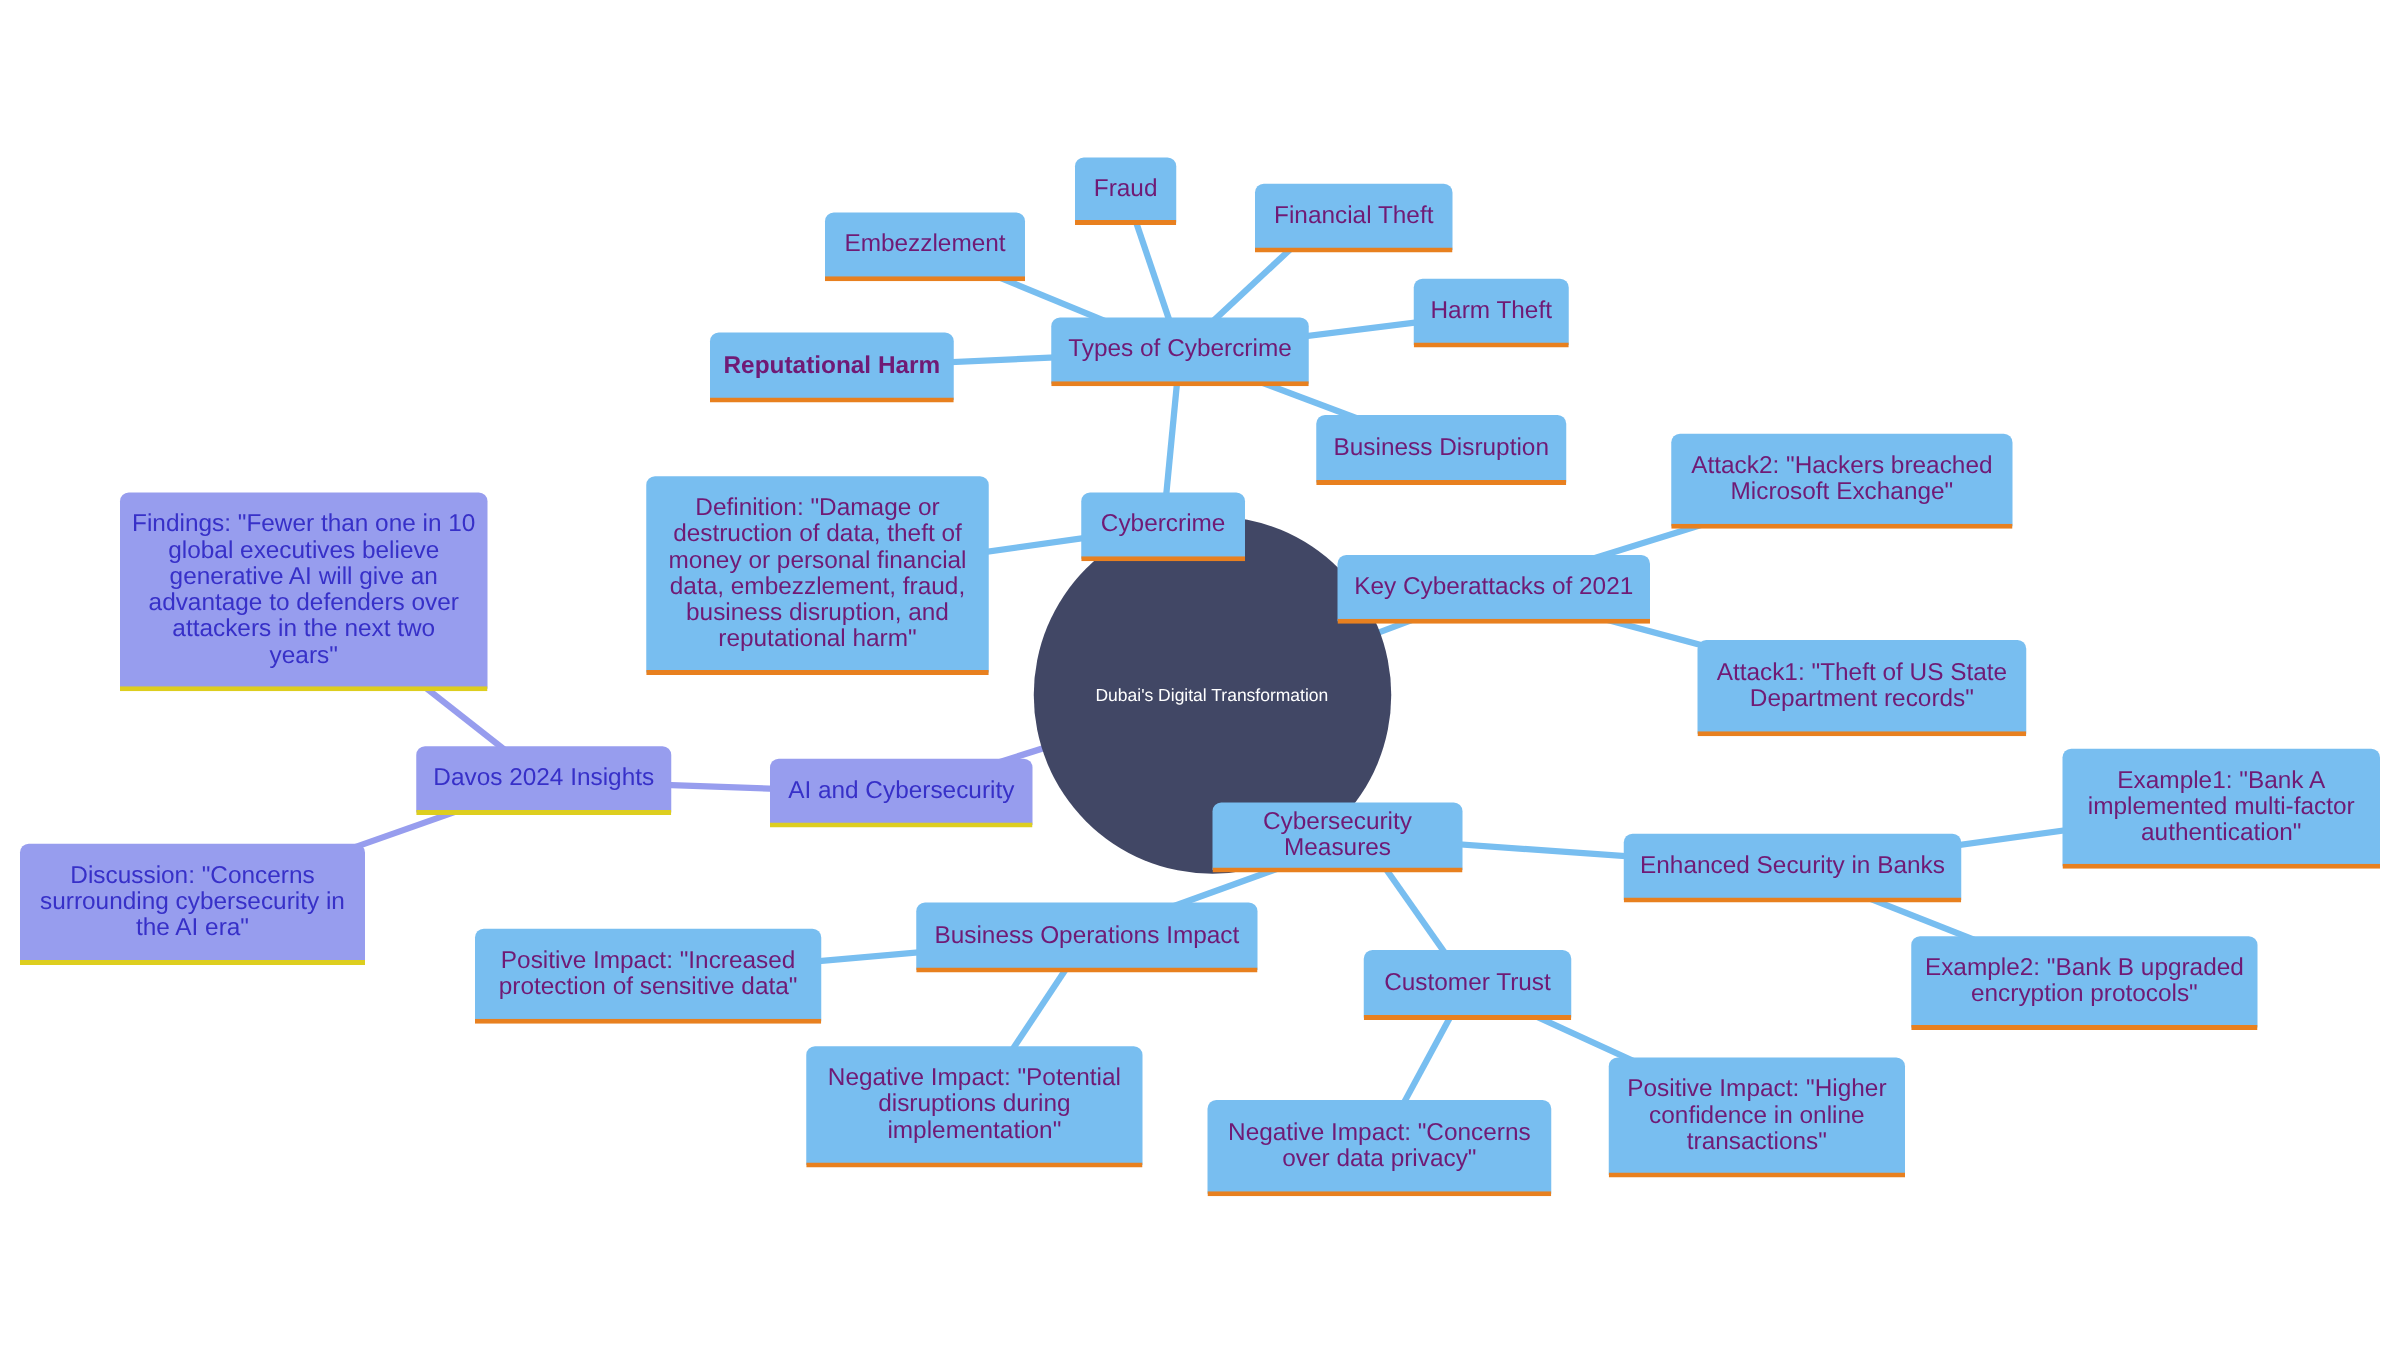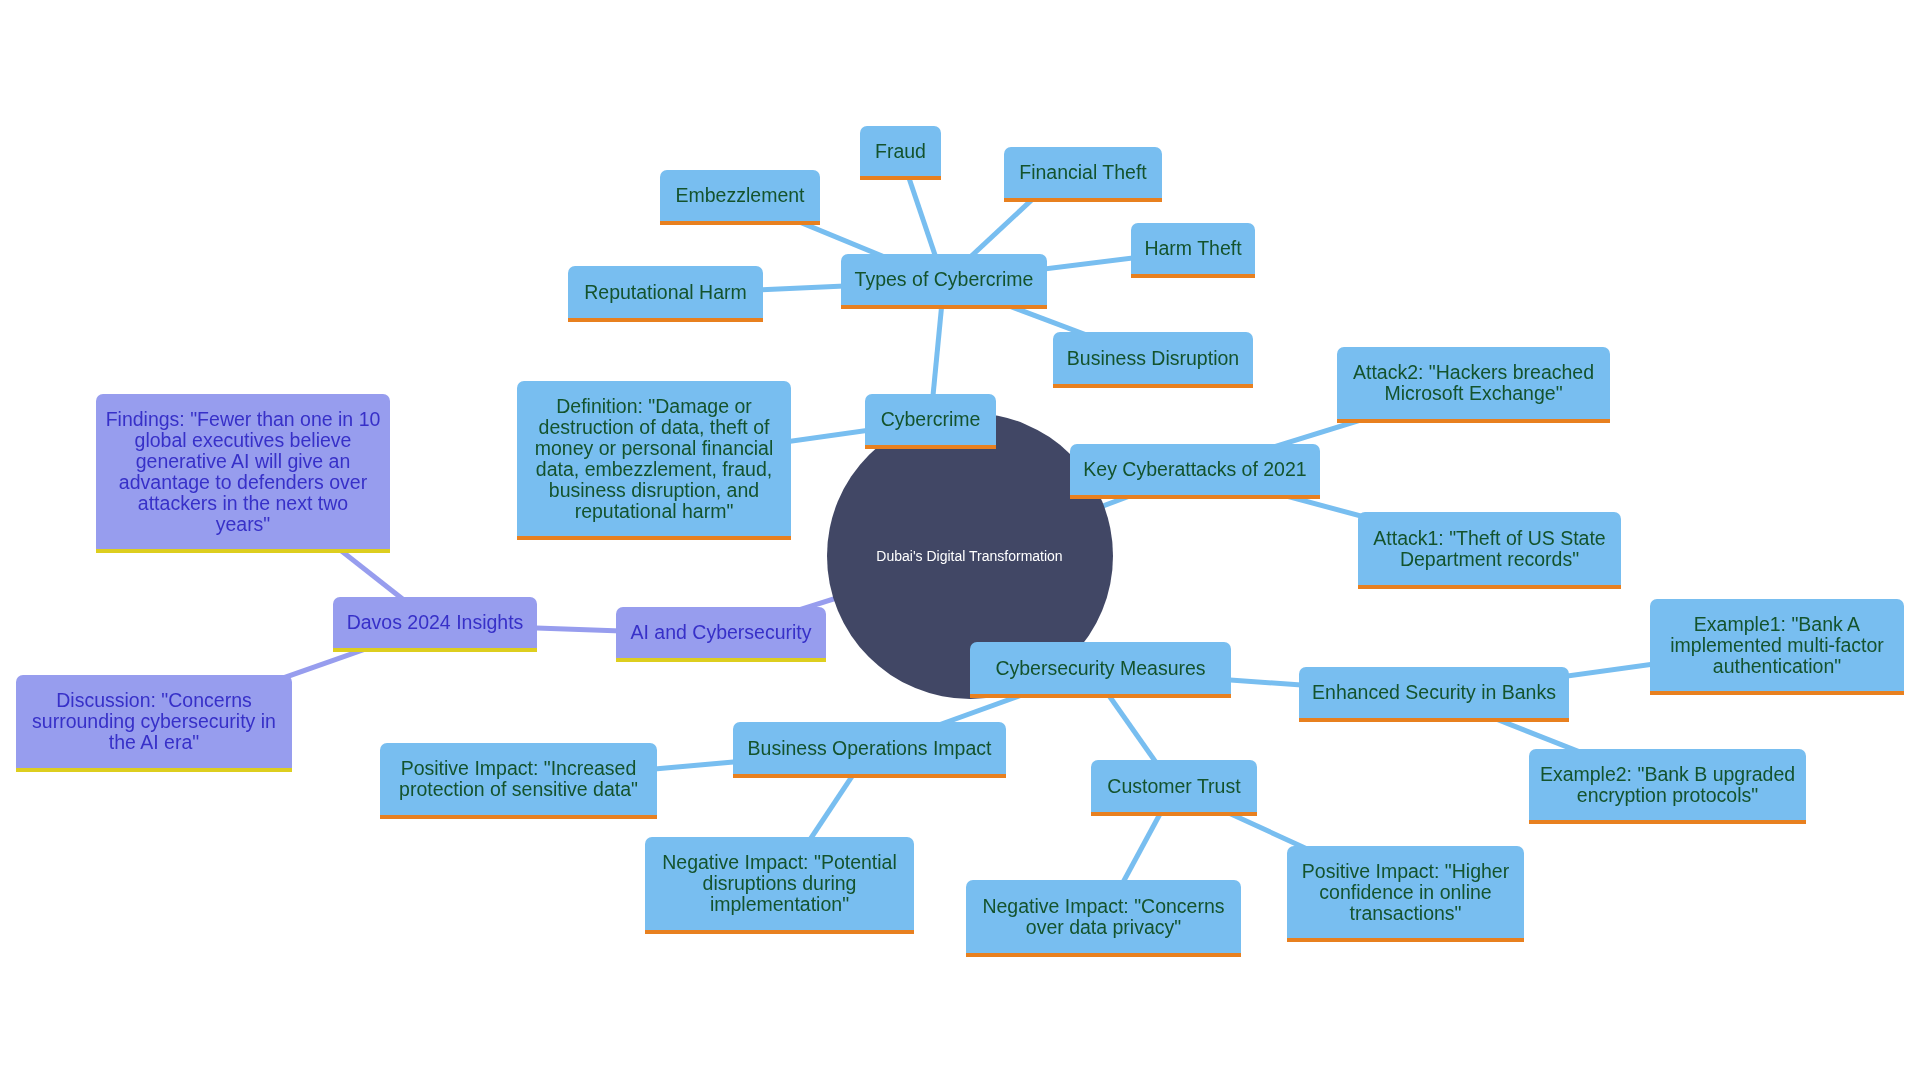--- a/index.html
+++ b/index.html
@@ -5,21 +5,21 @@
 <style>
 html,body{margin:0;padding:0;background:#ffffff;}
 body{width:1920px;height:1080px;overflow:hidden;background:#ffffff;
      font-family:"Liberation Sans",sans-serif;}
 #canvas{position:relative;width:1920px;height:1080px;background:#ffffff;}
 #links{position:absolute;left:0;top:0;width:1920px;height:1080px;z-index:1;}
 .node{position:absolute;z-index:2;box-sizing:border-box;border-radius:7px 7px 0 0;
       display:flex;align-items:center;justify-content:center;}
 .node .txt{display:block;width:100%;text-align:center;font-size:19.5px;line-height:21px;
            white-space:pre-line;}
-.node.blue{background:#78BEF0;border-bottom:4px solid #E8801F;color:#14532d;}
+.node.blue{background:#78BEF0;border-bottom:4px solid #E8801F;color:#701a75;}
 .node.purple{background:#979DEE;border-bottom:4px solid #DDCE1F;color:#3730C8;}
 .root-node{position:absolute;z-index:2;border-radius:50%;background:#414765;
       color:#FFFFFF;display:flex;align-items:center;justify-content:center;}
 .root-node .txt{display:block;width:100%;text-align:center;font-size:14px;line-height:22px;white-space:pre-line;}
 </style>
 </head>
 <body>
 
 <div id="canvas">
   <svg id="links" width="1920" height="1080" viewBox="0 0 1920 1080">
@@ -55,21 +55,21 @@
     </div>
   <div class="node blue" style="left:860px;top:126px;width:81px;height:54px;">
       <span class="txt" title="Fraud">Fraud</span>
     </div>
   <div class="node blue" style="left:980px;top:147px;width:158px;height:55px;margin-left:24px;">
       <span class="txt" title="Financial Theft">Financial Theft</span>
     </div>
   <div class="node blue" style="left:660px;top:170px;width:160px;height:55px;">
       <span class="txt" title="Embezzlement">Embezzlement</span>
     </div>
-  <div class="node blue" style="left:568px;top:266px;width:195px;height:56px;">
+  <div class="node blue" style="left:568px;top:266px;width:195px;height:56px;font-weight:bold;">
       <span class="txt" title="Reputational Harm">Reputational Harm</span>
     </div>
   <div class="node blue" style="left:1131px;top:223px;width:124px;height:55px;">
       <span class="txt" title="Data Theft">Harm Theft</span>
     </div>
   <div class="node blue" style="left:841px;top:254px;width:206px;height:55px;">
       <span class="txt" title="Types of Cybercrime">Types of Cybercrime</span>
     </div>
   <div class="node blue" style="left:1053px;top:332px;width:200px;height:56px;">
       <span class="txt" title="Business Disruption">Business Disruption</span>
@@ -108,21 +108,21 @@
       <span class="txt" title="Davos 2024 Insights">Davos 2024 Insights</span>
     </div>
   <div class="node blue" style="left:1650px;top:599px;width:254px;height:96px;">
       <span class="txt" title="Example1: &quot;Bank A implemented multi-factor authentication&quot;">Example1: "Bank A
 implemented multi-factor
 authentication"</span>
     </div>
   <div class="node purple" style="left:616px;top:607px;width:210px;height:55px;">
       <span class="txt" title="AI and Cybersecurity">AI and Cybersecurity</span>
     </div>
-  <div class="node blue" style="left:970px;top:642px;width:261px;height:56px;">
+  <div class="node blue" style="left:970px;top:642px;width:200px;height:56px;">
       <span class="txt" title="Cybersecurity Measures">Cybersecurity Measures</span>
     </div>
   <div class="node blue" style="left:1299px;top:667px;width:270px;height:55px;">
       <span class="txt" title="Enhanced Security in Banks">Enhanced Security in Banks</span>
     </div>
   <div class="node purple" style="left:16px;top:675px;width:276px;height:97px;">
       <span class="txt" title="Discussion: &quot;Concerns surrounding cybersecurity in the AI era&quot;">Discussion: "Concerns
 surrounding cybersecurity in
 the AI era"</span>
     </div>

